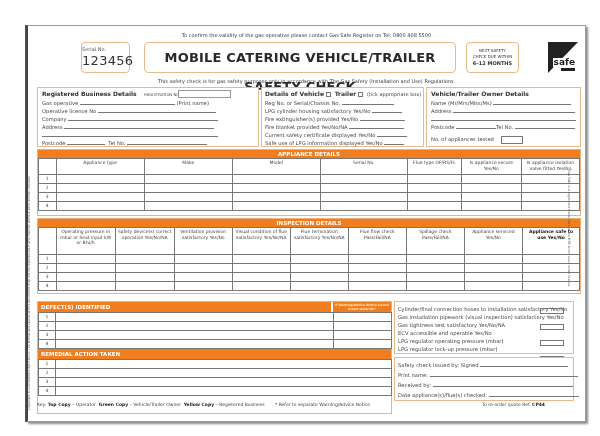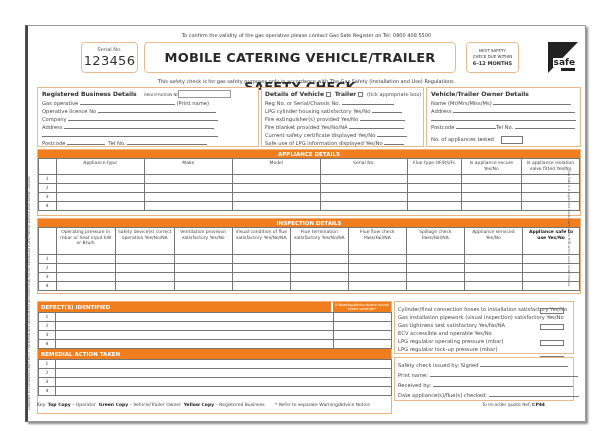--- a/index.html
+++ b/index.html
@@ -7,22 +7,22 @@
   body { font-family: "DejaVu Sans", sans-serif; color: #333; position: relative; }
 
   .sheet {
     position: absolute; left: 26px; top: 25px; width: 560px; height: 397px;
     background: #fff; border: 1px solid #999;
     box-shadow: 2px 2px 2px rgba(0,0,0,0.45), -1px 0 0 #555;
     border-left: 2px solid #444;
   }
   .topline { position: absolute; left: 0; width: 100%; top: 6px; text-align: center; font-size: 5px; color: #333; }
   .serial-box {
-    position: absolute; left: 53px; top: 16px; width: 57px; height: 31px;
-    border: 1px solid #e8b98a; border-radius: 4px; text-align: center;
+    position: absolute; left: 53px; top: 16px; width: 49px; height: 31px;
+    border: 1px solid #e8b98a; border-radius: 4px; text-align: left;
   }
   .serial-label { font-size: 5px; color: #555; margin-top: 3px; }
   .serial-num { font-size: 13px; color: #333; font-weight: normal; letter-spacing: 0.3px; margin-top: 1px; }
   .title-box {
     position: absolute; left: 116px; top: 16px; width: 312px; height: 31px;
     border: 1px solid #e8b98a; border-radius: 4px; text-align: center;
     font-size: 13px; font-weight: bold; line-height: 29px; color: #2a2a2a; letter-spacing: 0.2px;
   }
   .next-box {
     position: absolute; left: 438px; top: 16px; width: 53px; height: 31px;

